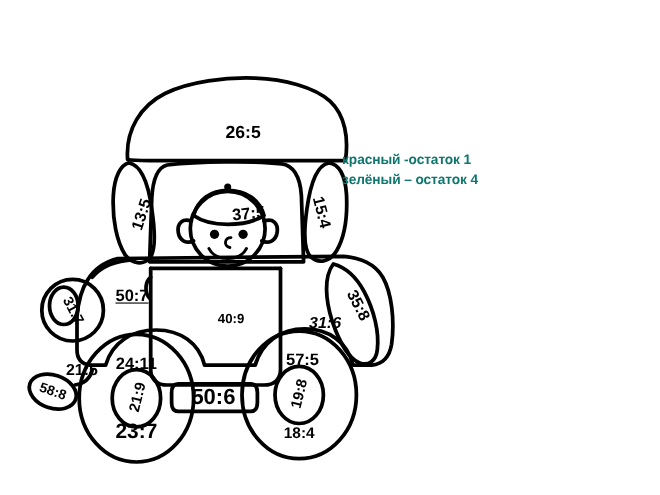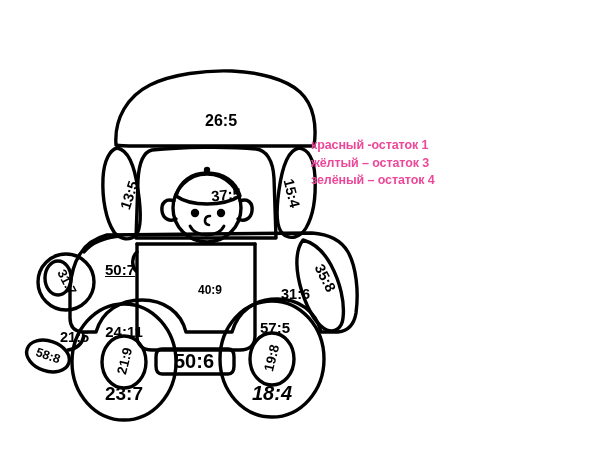--- a/index.html
+++ b/index.html
@@ -36,21 +36,21 @@
     font-weight: bold;
     white-space: nowrap;
     transform-origin: 50% 50%;
     line-height: 1;
   }
   .legend {
     position: absolute;
     left: 311px;
     top: 137px;
     width: 190px;
-    color: #ec4899;
+    color: #0f766e;
     font-family: "Liberation Sans", sans-serif;
     font-weight: bold;
     font-size: 12.5px;
     line-height: 17.5px;
     letter-spacing: -0.1px;
   }
   .legend div {
     white-space: nowrap;
   }
 </style>
@@ -178,31 +178,30 @@
     <path d="M 190 226 C 196 238, 218 238, 224 226" stroke-width="2.8"></path>
   </svg>
 
   <div class="num" style="left:205px; top:113px; font-size:16px;">26:5</div>
   <div class="num" style="left:115px; top:188px; font-size:14.5px; transform:rotate(-72deg);">13:5</div>
   <div class="num" style="left:277px; top:186px; font-size:14.5px; transform:rotate(76deg);">15:4</div>
   <div class="num" style="left:211px; top:187px; font-size:15px; transform:rotate(-6deg);">37:5</div>
   <div class="num" style="left:105px; top:262px; font-size:15px;text-decoration:underline;">50:7</div>
   <div class="num" style="left:67px;  top:282px; font-size:13px; transform:translate(-50%,-50%) rotate(62deg);">31:7</div>
   <div class="num" style="left:198px; top:284px; font-size:12px;">40:9</div>
-  <div class="num" style="left:281px; top:287px; font-size:14.5px;">31:6</div>
+  <div class="num" style="left:281px; top:287px; font-size:14.5px;font-style:italic;">31:6</div>
   <div class="num" style="left:325px; top:278px; font-size:14.5px; transform:translate(-50%,-50%) rotate(63deg);">35:8</div>
   <div class="num" style="left:60px;  top:330px; font-size:14.5px;">21:5</div>
   <div class="num" style="left:48px;  top:356px; font-size:12.5px; transform:translate(-50%,-50%) rotate(19deg);">58:8</div>
   <div class="num" style="left:124px; top:331px; font-size:15px; transform:translate(-50%,-50%);">24:11</div>
   <div class="num" style="left:125px; top:361px; font-size:13.5px; transform:translate(-50%,-50%) rotate(-76deg);">21:9</div>
   <div class="num" style="left:124px; top:393px; font-size:19px; transform:translate(-50%,-50%);">23:7</div>
   <div class="num" style="left:194px; top:361px; font-size:20px; transform:translate(-50%,-50%);">50:6</div>
   <div class="num" style="left:275px; top:327px; font-size:15px; transform:translate(-50%,-50%);">57:5</div>
   <div class="num" style="left:272px; top:358px; font-size:13.5px; transform:translate(-50%,-50%) rotate(-76deg);">19:8</div>
-  <div class="num" style="left:272px; top:393px; font-size:20px; transform:translate(-50%,-50%);font-style:italic;">18:4</div>
+  <div class="num" style="left:272px; top:393px; font-size:14px; transform:translate(-50%,-50%);">18:4</div>
 
   <div class="legend">
     <div>красный -остаток 1</div>
-    <div>жёлтый – остаток 3</div>
     <div>зелёный – остаток 4</div>
   </div>
 
 </div>
 
 </body></html>

